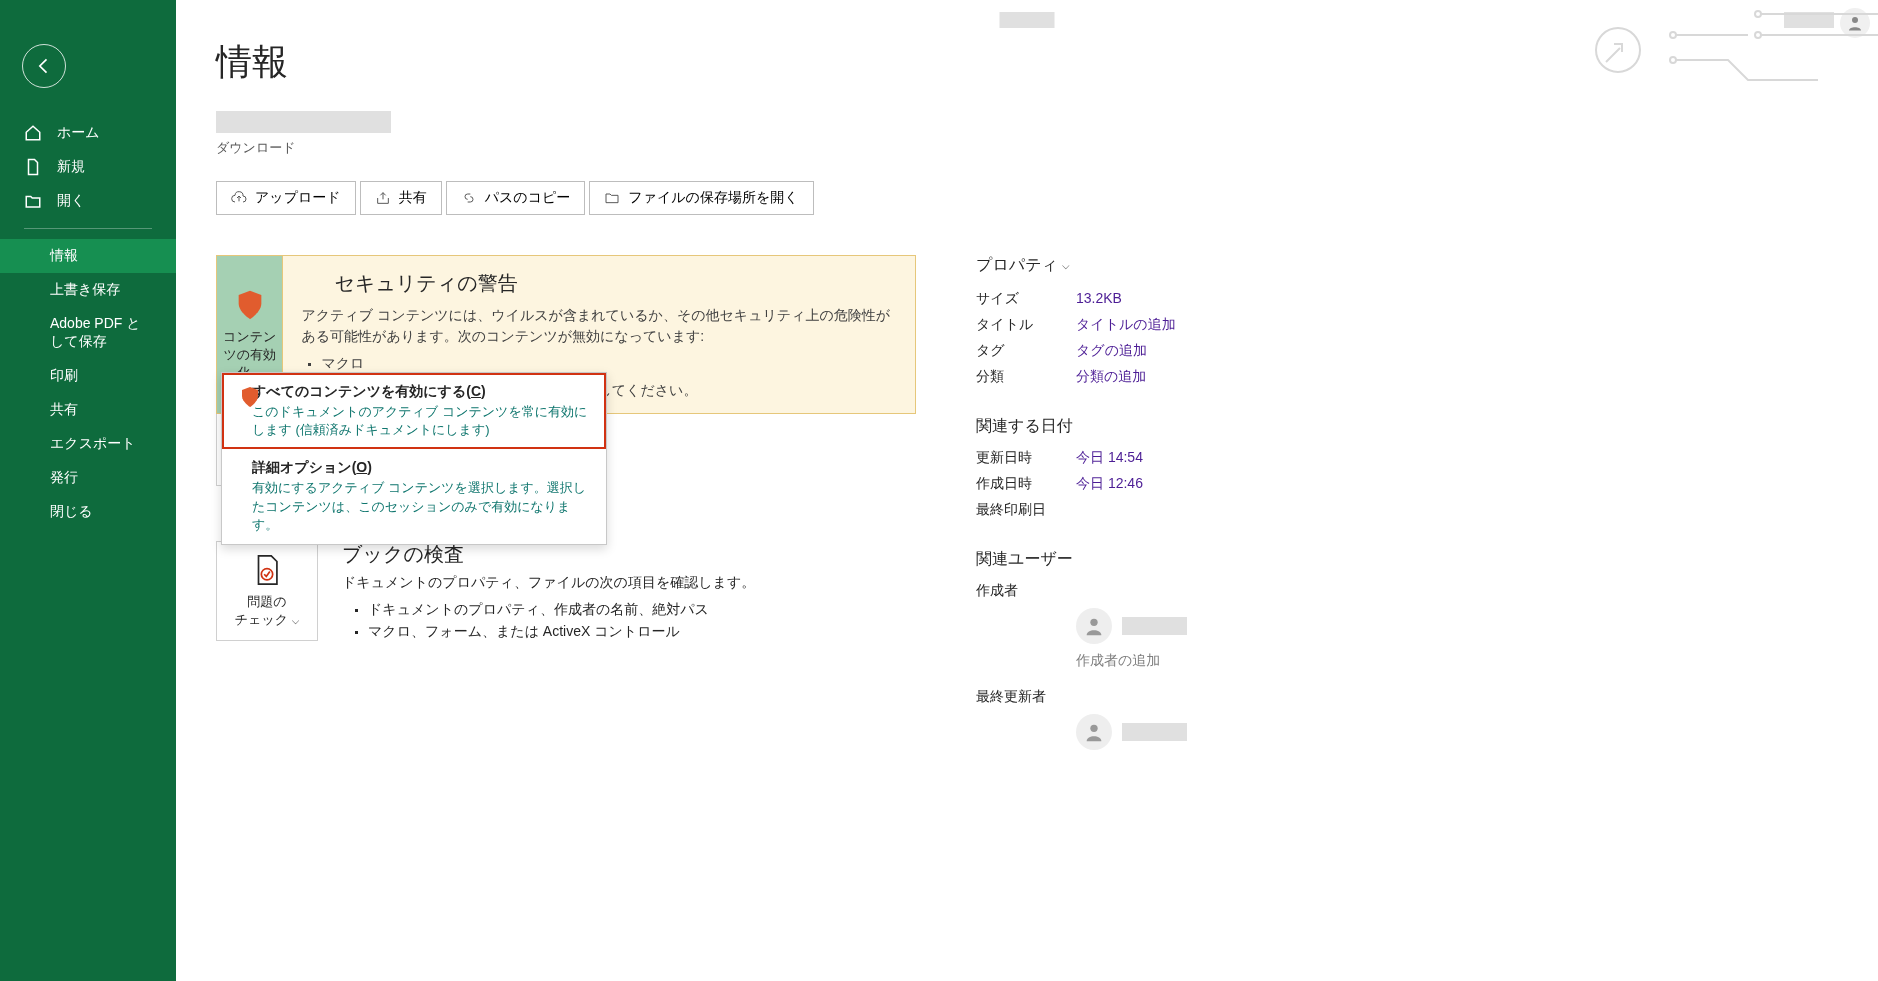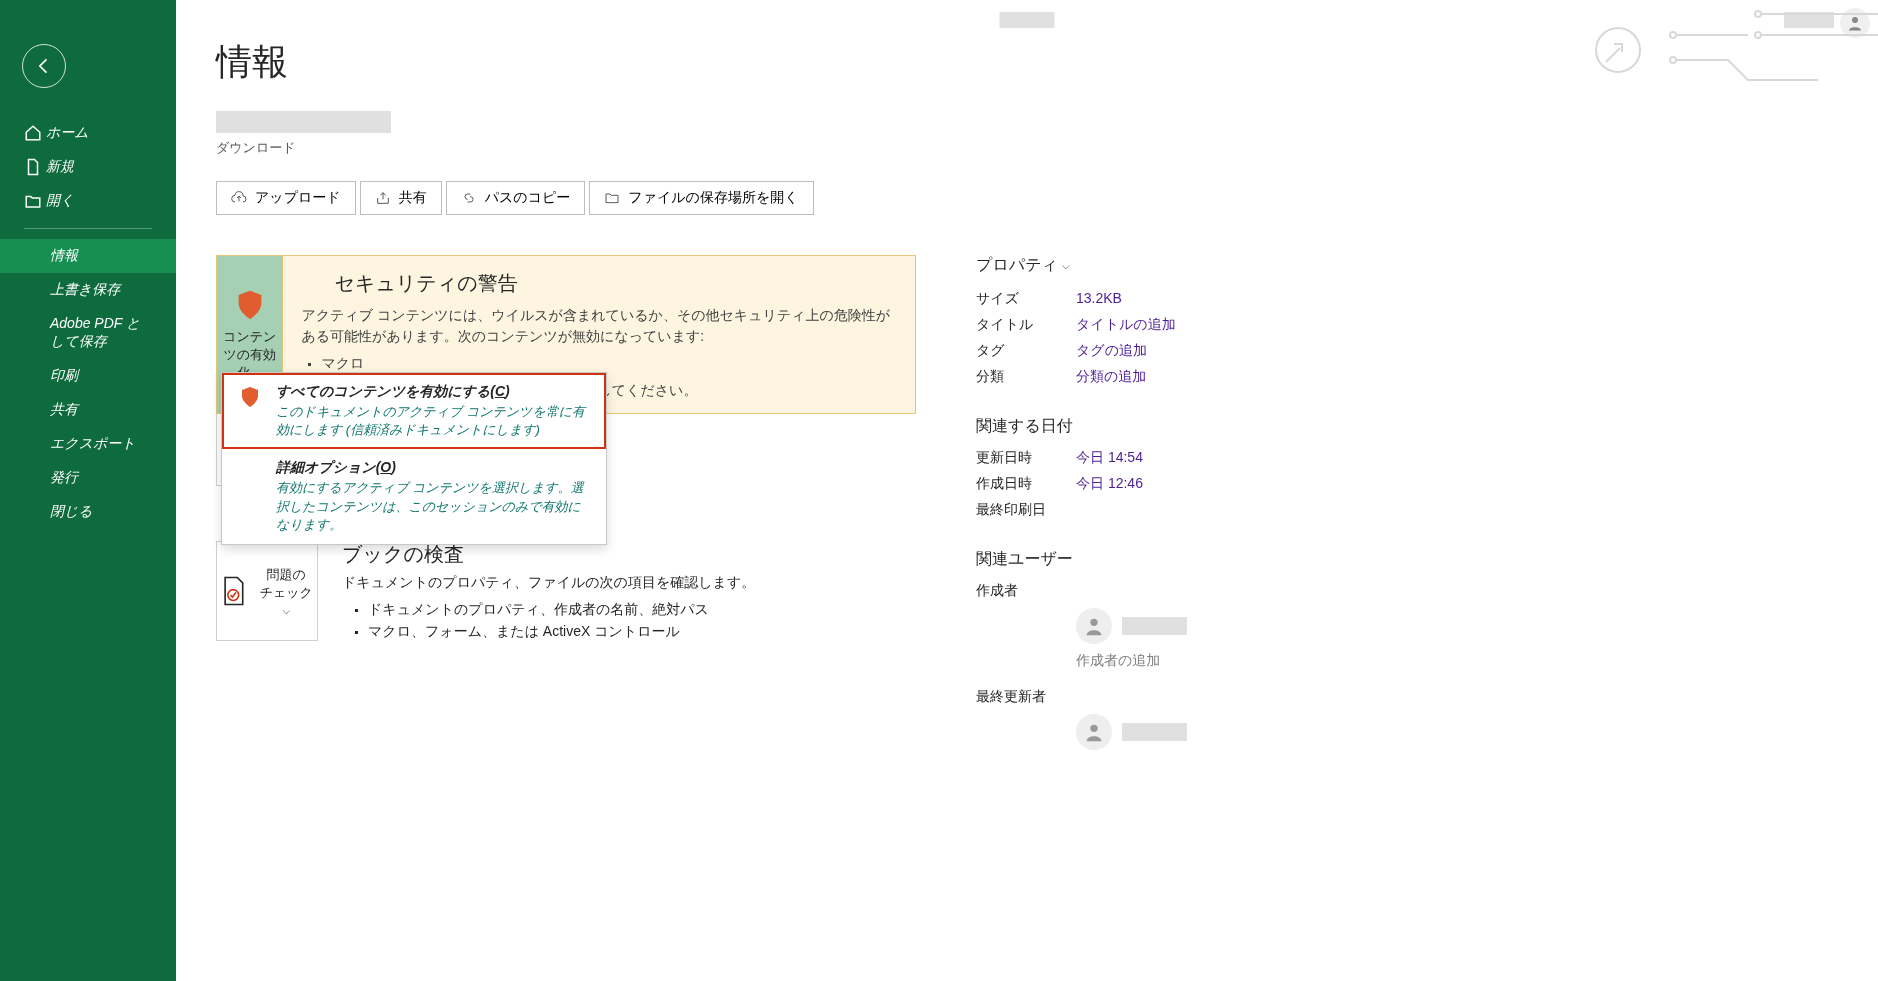--- a/index.html
+++ b/index.html
@@ -3,21 +3,21 @@
 <meta charset="utf-8">
 <style>
   * { margin: 0; padding: 0; box-sizing: border-box; }
   body { font-family: 'Yu Gothic UI', 'Segoe UI', sans-serif; font-size: 14px; color: #262626; background: #fff; }
   .app { display: flex; width: 1878px; height: 981px; overflow: hidden; position: relative; }
 
   
   .sidebar { width: 176px; background: #0e6b3d; color: #fff; display: flex; flex-direction: column; padding-top: 44px; flex-shrink: 0; }
   .back-btn { width: 44px; height: 44px; border: 1.5px solid rgba(255,255,255,0.8); border-radius: 50%; margin-left: 22px; margin-bottom: 28px; display: flex; align-items: center; justify-content: center; cursor: pointer; }
   .back-btn svg { fill: none; stroke: #fff; stroke-width: 2; }
-  .side-item { display: flex; align-items: center; padding: 8px 24px; gap: 4px; cursor: pointer; font-size: 14px; font-style: italic; }
+  .side-item { display: flex; align-items: center; padding: 8px 24px; gap: 15px; cursor: pointer; font-size: 14px; }
   .side-item.selected { background: #168f51; }
   .side-item.indent { padding-left: 50px; }
   .side-sep { border-top: 1px solid rgba(255,255,255,0.3); margin: 10px 24px; }
   .side-icon { flex-shrink: 0; }
 
   
   .main { flex: 1; padding: 38px 50px 0 40px; position: relative; overflow: hidden; }
   .page-title { font-size: 36px; font-weight: 400; margin-bottom: 24px; }
   .file-name-placeholder { width: 175px; height: 22px; background: #e0e0e0; margin-bottom: 6px; }
   .file-location { font-size: 13px; color: #595959; margin-bottom: 24px; }
@@ -36,34 +36,34 @@
   .sec-tile { width: 102px; background: #a5d0b3; display: flex; flex-direction: column; align-items: center; justify-content: center; padding: 10px 6px; text-align: center; font-size: 13px; gap: 6px; cursor: pointer; border-right: 1px solid #e6c77a; }
   .sec-tile .shield { fill: #e15c2e; }
   .sec-text { padding: 14px 18px 12px; }
   .sec-heading { font-size: 20px; margin-bottom: 8px; margin-left: 33px; }
   .sec-desc { font-size: 14px; color: #404040; line-height: 1.5; }
   .sec-desc ul { padding-left: 20px; margin: 6px 0; list-style: square; }
   .sec-desc li::marker { font-size: 10px; }
 
   
   .popout { position: absolute; top: 116px; left: 4px; width: 386px; background: #fff; border: 1px solid #c8c8c8; box-shadow: 0 4px 10px rgba(0,0,0,0.15); z-index: 10; }
-  .popout-item { padding: 10px 14px 10px 54px; position: relative; cursor: pointer; font-style: italic; }
+  .popout-item { padding: 10px 14px 10px 30px; position: relative; cursor: pointer; }
   .popout-item.highlight { outline: 2px solid #d13212; outline-offset: -2px; }
   .popout-item .pshield { position: absolute; left: 16px; top: 12px; fill: #e15c2e; }
   .popout-title { font-weight: 600; font-size: 14px; }
   .popout-title .ul { text-decoration: underline; }
   .popout-desc { font-size: 13px; color: #0f766e; line-height: 1.4; margin-top: 2px; }
 
   
   .protect-tile { width: 102px; height: 80px; border: 1px solid #d0d0d0; display: flex; flex-direction: column-reverse; align-items: center; padding: 8px 4px; font-size: 13px; text-align: center; margin-top: 12px; cursor: pointer; }
   .protext-partial { font-size: 14px; color: #404040; margin-left: 390px; margin-top: -38px; }
 
   
   .inspect-block { display: flex; margin-top: 55px; gap: 24px; }
-  .inspect-tile { width: 102px; height: 100px; border: 1px solid #d0d0d0; display: flex; flex-direction: row; align-items: center; justify-content: center; text-align: center; font-size: 13px; gap: 6px; cursor: pointer; }
+  .inspect-tile { width: 102px; height: 100px; border: 1px solid #d0d0d0; display: flex; flex-direction: column; align-items: center; justify-content: center; text-align: center; font-size: 13px; gap: 6px; cursor: pointer; }
   .inspect-text h2 { font-size: 20px; font-weight: 400; margin-bottom: 6px; }
   .inspect-text p { font-size: 14px; }
   .inspect-text ul { padding-left: 26px; margin-top: 6px; list-style: square; }
   .inspect-text li { font-size: 14px; line-height: 1.6; }
   .inspect-text li::marker { font-size: 10px; }
 
   
   .prop-header { font-size: 16px; margin-bottom: 14px; display: flex; align-items: center; gap: 4px; cursor: pointer; }
   .prop-row { display: flex; font-size: 14px; margin-bottom: 8px; }
   .prop-row .plabel { width: 100px; }

